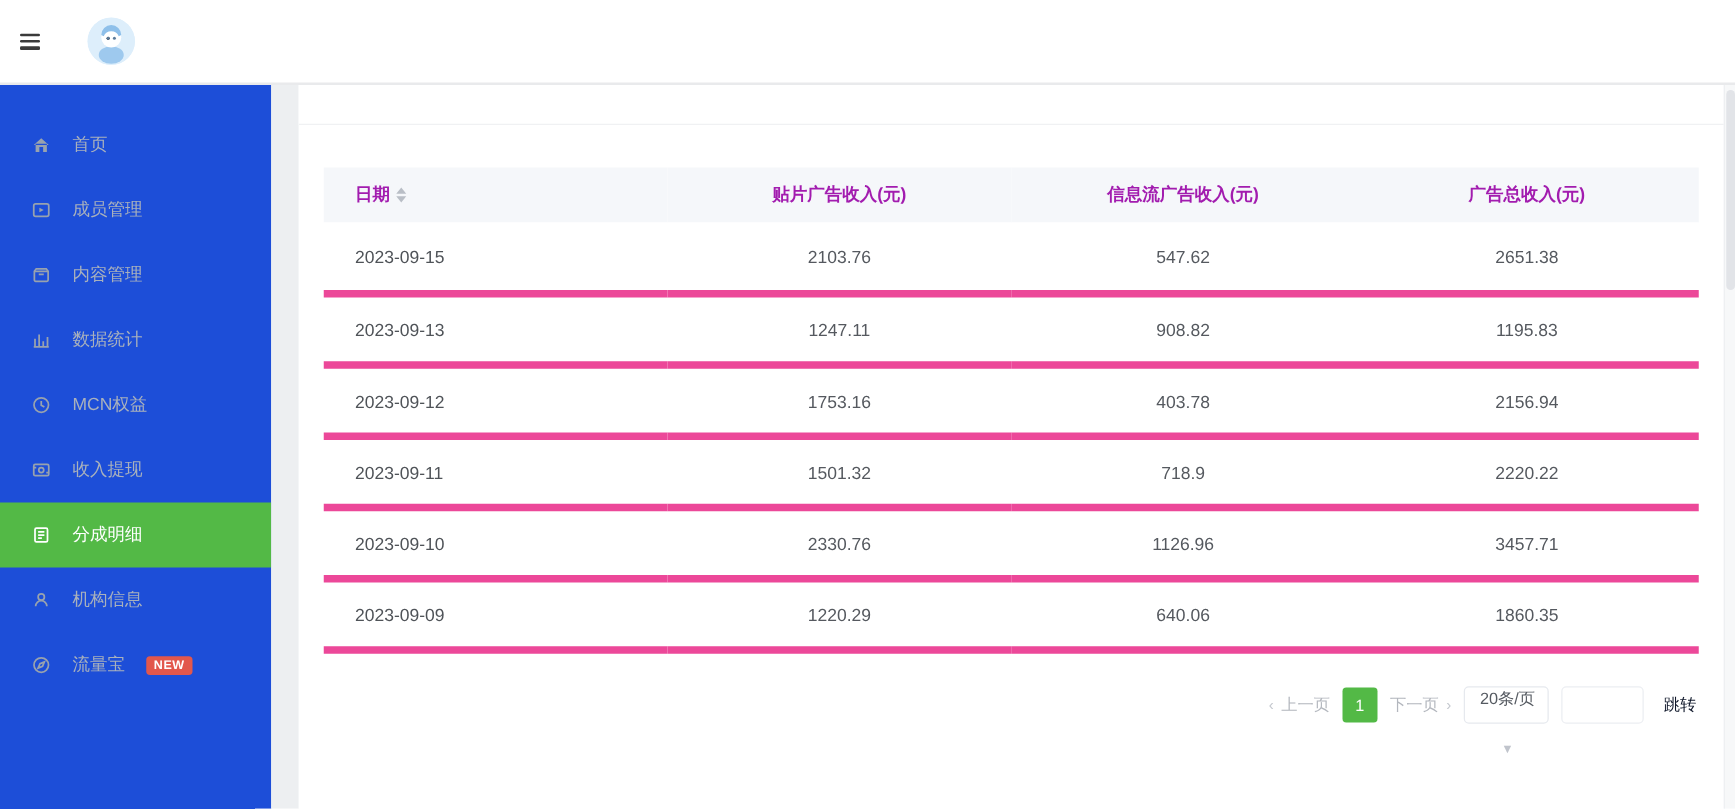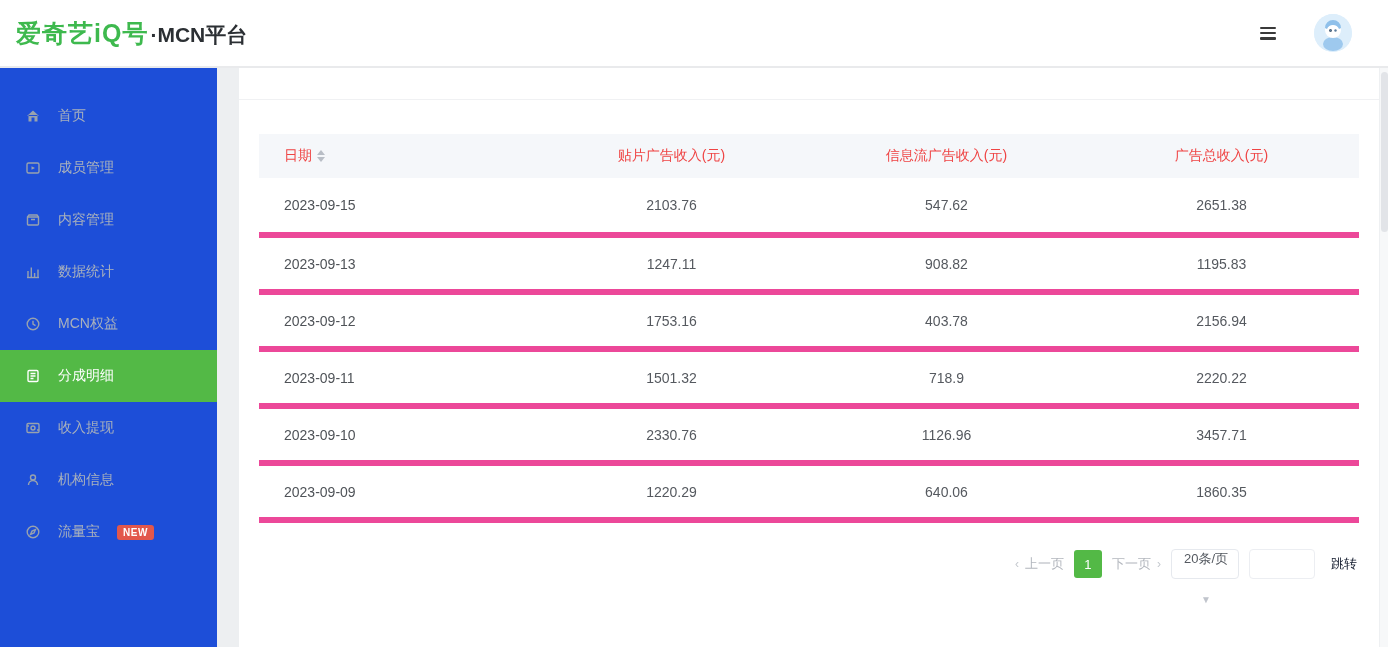--- a/index.html
+++ b/index.html
@@ -32,21 +32,21 @@
     padding:2px 6px; border-radius:3px; letter-spacing:.5px;text-align:right; }
 
   
   .gutter { width:22px; background:#edeff1; flex-shrink:0; }
   .content { flex:1; background:#fff; position:relative; padding-right:9px; }
   .subheader { height:32px; border-bottom:1px solid #f0f1f3; background:#fff; }
 
   
   .table-wrap { margin:34px 20px 0 20px; }
   table { width:100%; border-collapse:collapse; table-layout:fixed; font-size:14px; }
-  thead th { background:#f5f7fa; height:44px; font-weight:400; color:#ef4444; text-align:center; }
+  thead th { background:#f5f7fa; height:44px; font-weight:700; color:#a21caf; text-align:center; }
   thead th.col-date { text-align:left; padding-left:25px; }
   tbody td { height:57px; color:#55595f; text-align:center; border-bottom:6px solid #ec4899; background:#fff; }
   tbody td.col-date { text-align:left; padding-left:25px; color:#4f5358; }
   .sort-caret { display:inline-flex; flex-direction:column; vertical-align:middle; margin-left:5px; cursor:pointer; }
   .sort-caret b { width:0; height:0; border-left:4px solid transparent; border-right:4px solid transparent; }
   .sort-caret .up { border-bottom:5px solid #b9bec6; margin-bottom:2px; }
   .sort-caret .down { border-top:5px solid #b9bec6; }
 
   
   .pager { display:flex; justify-content:flex-end; align-items:center; gap:10px;
@@ -63,24 +63,20 @@
   .jump-label { color:#0f172a; cursor:pointer; margin-left:6px; }
 
   
   .scrollbar { position:absolute; right:0; top:0; bottom:0; width:9px; background:#f7f8f9; border-left:1px solid #eef0f2; }
   .scrollbar .thumb { position:absolute; top:4px; left:1px; width:7px; height:160px; background:#e2e4e8; border-radius:4px; }
 </style>
 </head>
 <body>
 
 <div class="header">
-  <div class="logo">
-    <span class="brand">爱奇艺iQ号</span>
-    <span class="suffix">·MCN平台</span>
-  </div>
   <div class="header-right">
     <div class="hamburger">
         <i></i>
         <i></i>
         <i></i>
       </div>
     <div class="avatar">
       <svg width="38" height="38" viewBox="0 0 38 38">
         <circle cx="19" cy="19" r="19" fill="#ddeefb"></circle>
         <ellipse cx="19" cy="30" rx="10" ry="7" fill="#9ec9ee"></ellipse>
@@ -140,39 +136,39 @@
     <div class="side-item">
       <span class="ico">
         <svg width="16" height="16" viewBox="0 0 16 16" fill="none" stroke="currentColor" stroke-width="1.4">
             <circle cx="8" cy="8" r="5.8"></circle>
             <path d="M8 4.8 V8.2 L10.5 9.6"></path>
           </svg>
       </span>
       <span>MCN权益</span>
     </div>
 
-    <div class="side-item active">
-      <span class="ico">
-        <svg width="16" height="16" viewBox="0 0 16 16" fill="none" stroke="currentColor" stroke-width="1.4">
-            <rect x="3" y="2.5" width="10" height="11" rx="1.2"></rect>
-            <path d="M5.5 5.5 H10.5 M5.5 8 H10.5 M5.5 10.5 H8.5"></path>
-          </svg>
-      </span>
-      <span>分成明细</span>
-    </div>
-
     <div class="side-item">
       <span class="ico">
         <svg width="16" height="16" viewBox="0 0 16 16" fill="none" stroke="currentColor" stroke-width="1.4">
             <rect x="2" y="3.5" width="12" height="9" rx="1.2"></rect>
             <circle cx="8" cy="8" r="2"></circle>
             <path d="M2 6 H4 M12 10 H14"></path>
           </svg>
       </span>
       <span>收入提现</span>
+    </div>
+
+    <div class="side-item active">
+      <span class="ico">
+        <svg width="16" height="16" viewBox="0 0 16 16" fill="none" stroke="currentColor" stroke-width="1.4">
+            <rect x="3" y="2.5" width="10" height="11" rx="1.2"></rect>
+            <path d="M5.5 5.5 H10.5 M5.5 8 H10.5 M5.5 10.5 H8.5"></path>
+          </svg>
+      </span>
+      <span>分成明细</span>
     </div>
 
     <div class="side-item">
       <span class="ico">
         <svg width="16" height="16" viewBox="0 0 16 16" fill="none" stroke="currentColor" stroke-width="1.4">
             <circle cx="8" cy="5.5" r="2.5"></circle>
             <path d="M3.5 13 A4.5 4.5 0 0 1 12.5 13"></path>
           </svg>
       </span>
       <span>机构信息</span>

